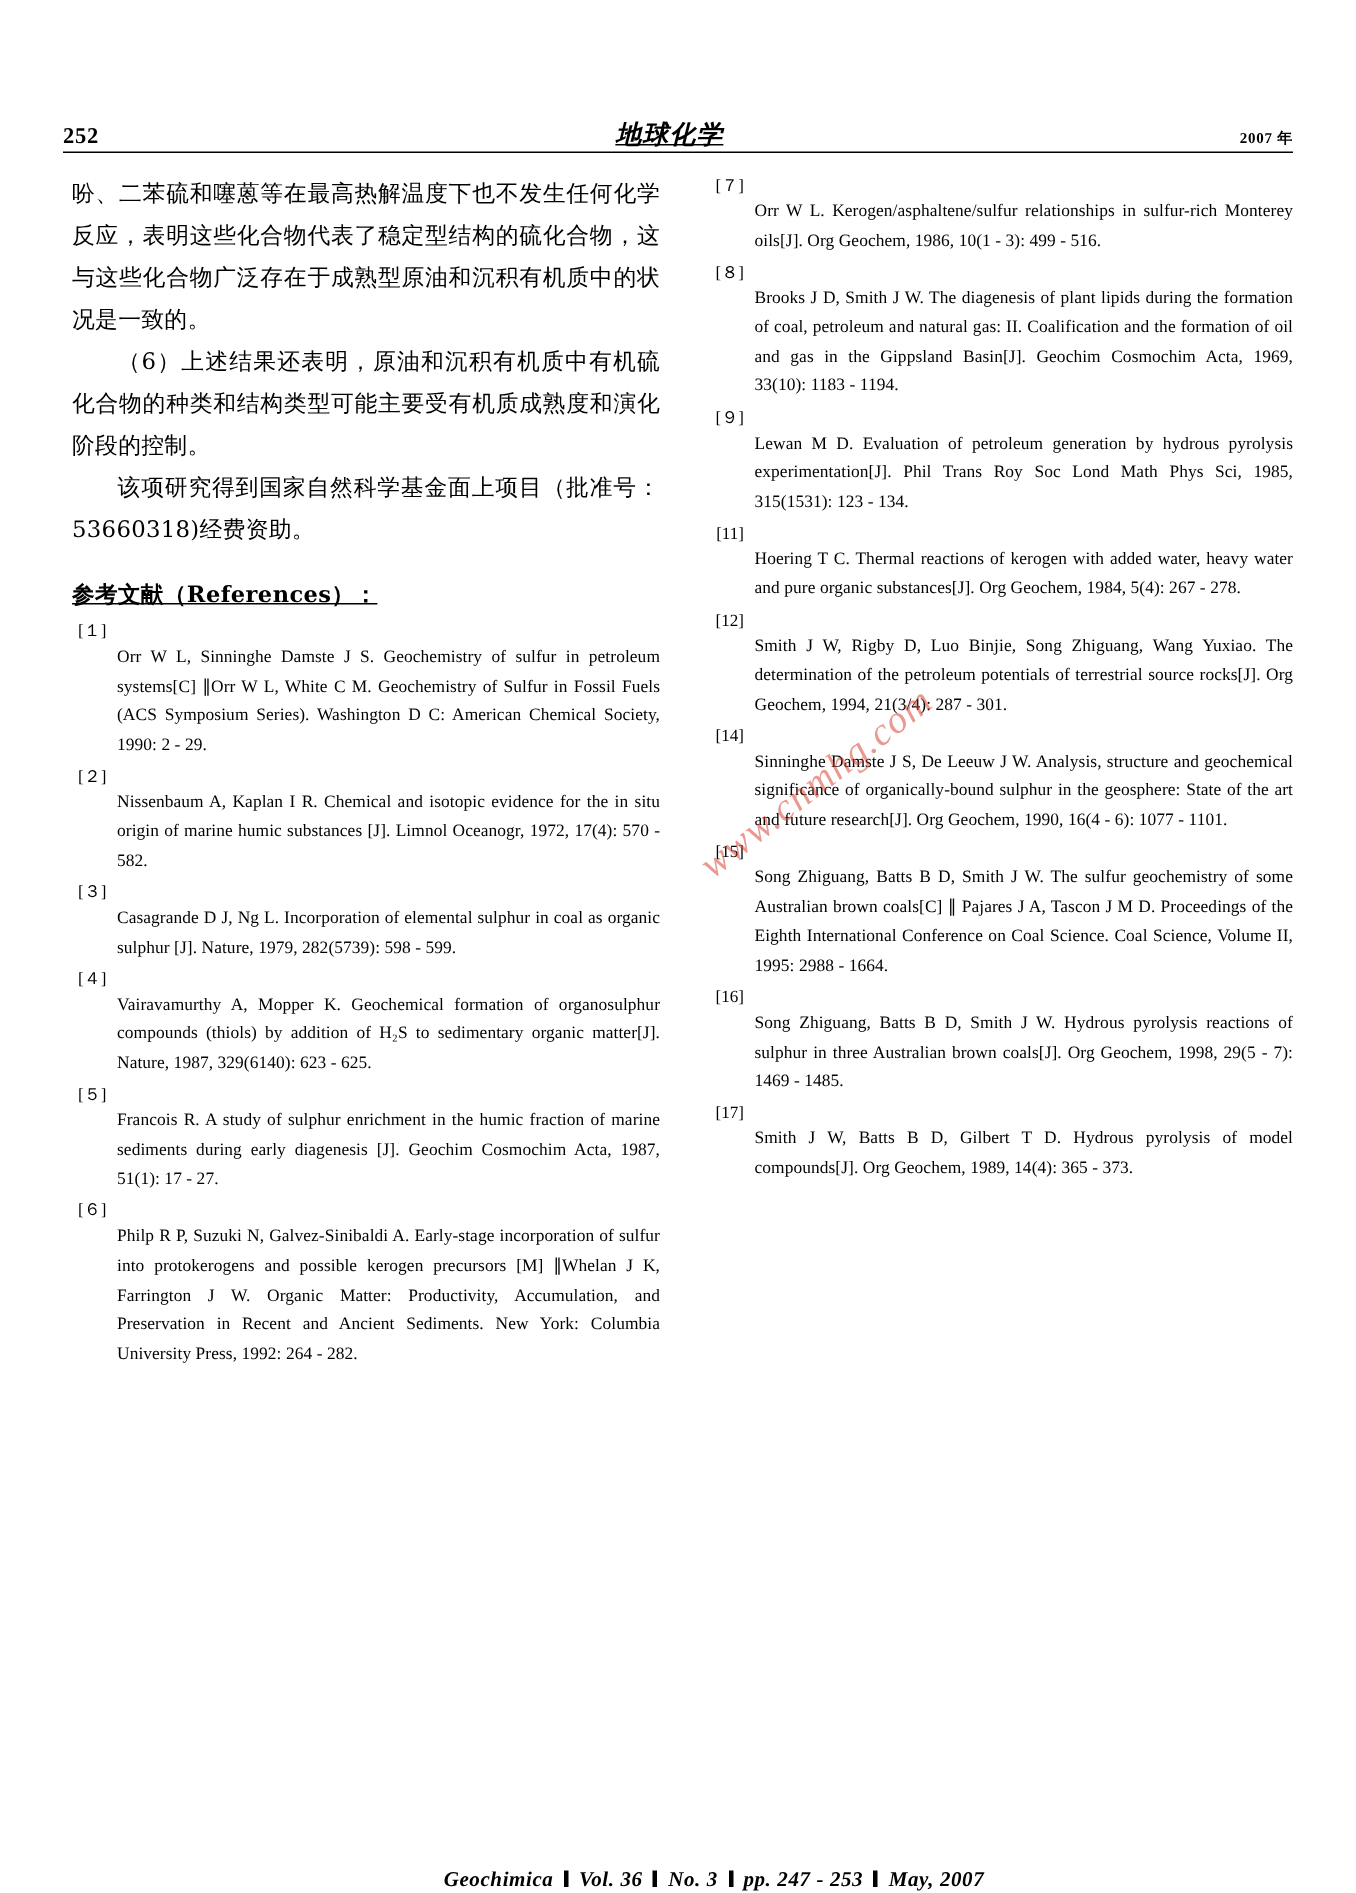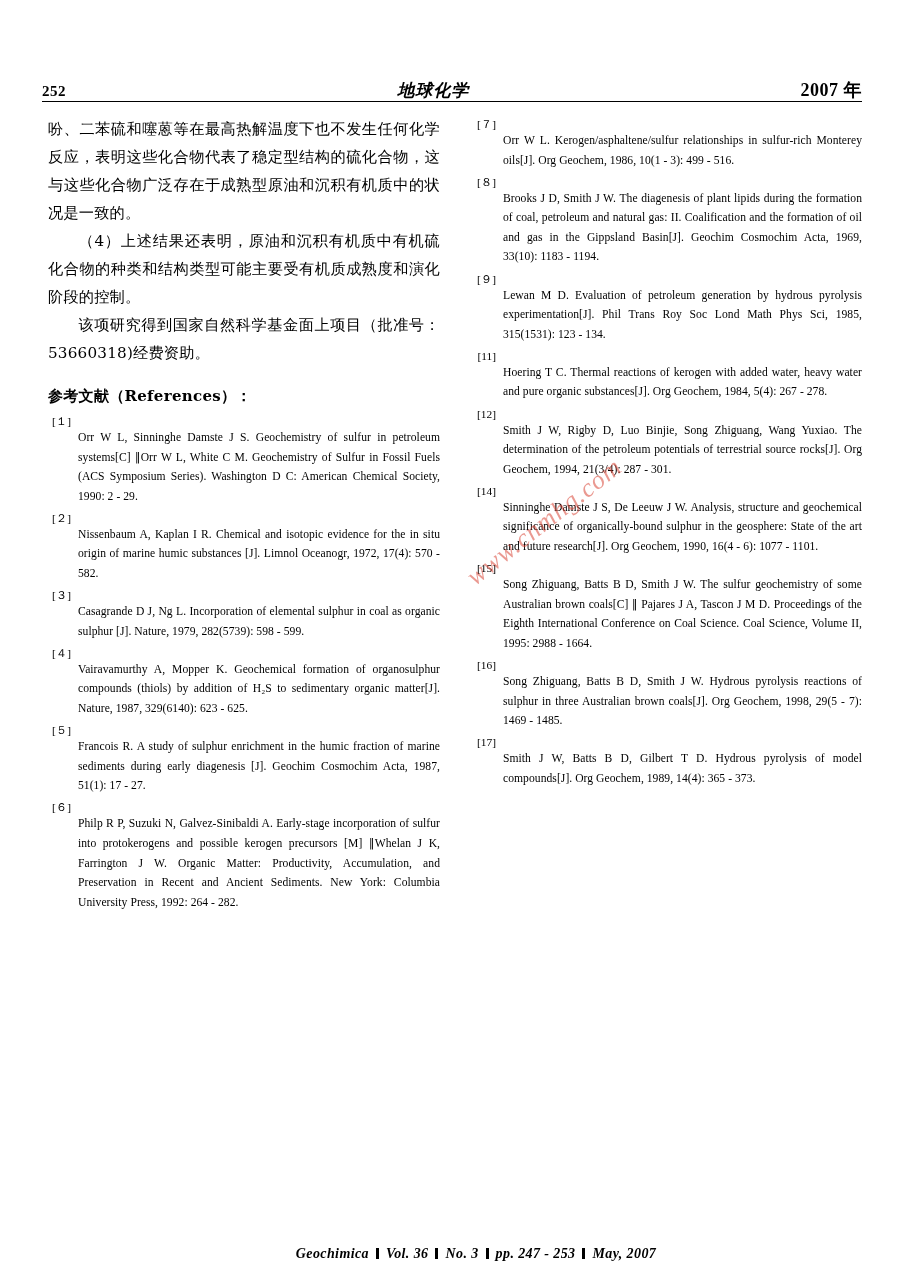--- a/index.html
+++ b/index.html
@@ -37,23 +37,24 @@
     font-size: 15px;
     font-weight: bold;
     letter-spacing: 0.5px;
   }
   .runhead .journal {
     font-family: "DejaVu Serif", serif;
     font-size: 17px;
     font-weight: bold;
     font-style: italic;
     letter-spacing: 1px;
+    text-decoration: underline;
   }
   .runhead .year {
-    font-size: 18px;
+    font-size: 10px;
     font-weight: bold;
     letter-spacing: 0.5px;
   }
   .rule {
     position: absolute;
     left: 42px;
     top: 101px;
     width: 820px;
     height: 0;
     border-top: 1.3px solid #000;
@@ -85,20 +86,21 @@
     margin-top: 22px;
   }
 
   .refs-heading {
     font-family: "DejaVu Serif", serif;
     font-size: 15px;
     font-weight: bold;
     margin-top: 20px;
     margin-bottom: 6px;
     letter-spacing: 0.3px;
+    text-decoration: underline;
   }
 
   
   .reflist {
     margin: 0;
     padding: 0;
     list-style: none;
   }
   .refitem {
     display: flex;
@@ -193,21 +195,21 @@
   <div class="runhead">
     <div class="pageno">252</div>
     <div class="journal">地球化学</div>
     <div class="year">2007 年</div>
   </div>
   <div class="rule"></div>
 
   <div class="col col-left">
     <div class="body-cn">
       <p>吩、二苯硫和噻蒽等在最高热解温度下也不发生任何化学反应，表明这些化合物代表了稳定型结构的硫化合物，这与这些化合物广泛存在于成熟型原油和沉积有机质中的状况是一致的。</p>
-      <p class="indent2">（4）上述结果还表明，原油和沉积有机质中有机硫化合物的种类和结构类型可能主要受有机质成熟度和演化阶段的控制。</p>
+      <p class="indent2">（6）上述结果还表明，原油和沉积有机质中有机硫化合物的种类和结构类型可能主要受有机质成熟度和演化阶段的控制。</p>
       <p class="indent2 ack">该项研究得到国家自然科学基金面上项目（批准号：53660318)经费资助。</p>
     </div>
 
     <div class="refs-heading">参考文献（References）：</div>
 
     <ul class="reflist">
       <li class="refitem">
         <span class="refnum">[１]</span>
         <span class="reftext">Orr W L, Sinninghe Damste J S. Geochemistry of sulfur in petroleum systems[C] ∥Orr W L, White C M. Geochemistry of Sulfur in Fossil Fuels (ACS Symposium Series). Washington D C: American Chemical Society, 1990: 2 - 29.</span>
       </li>

